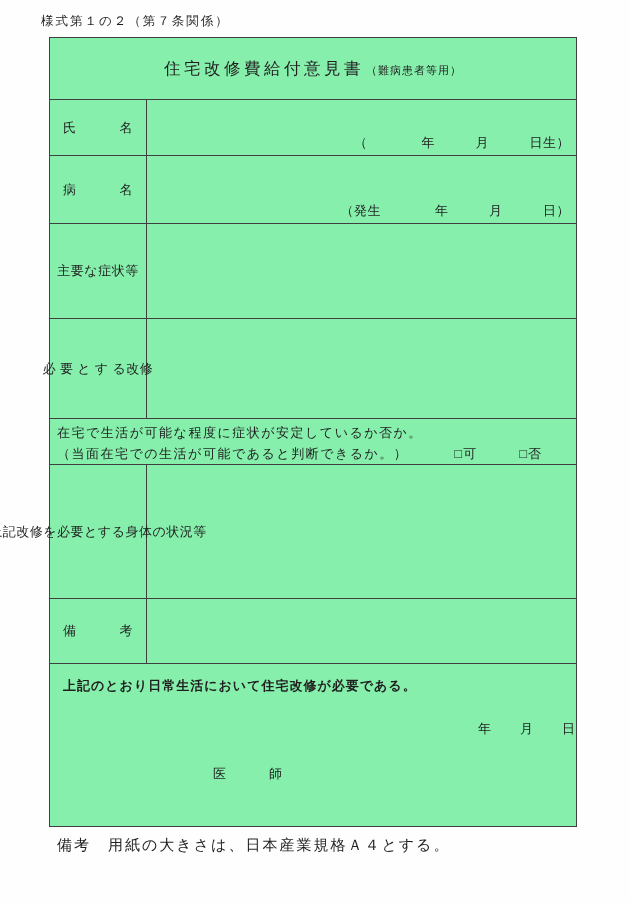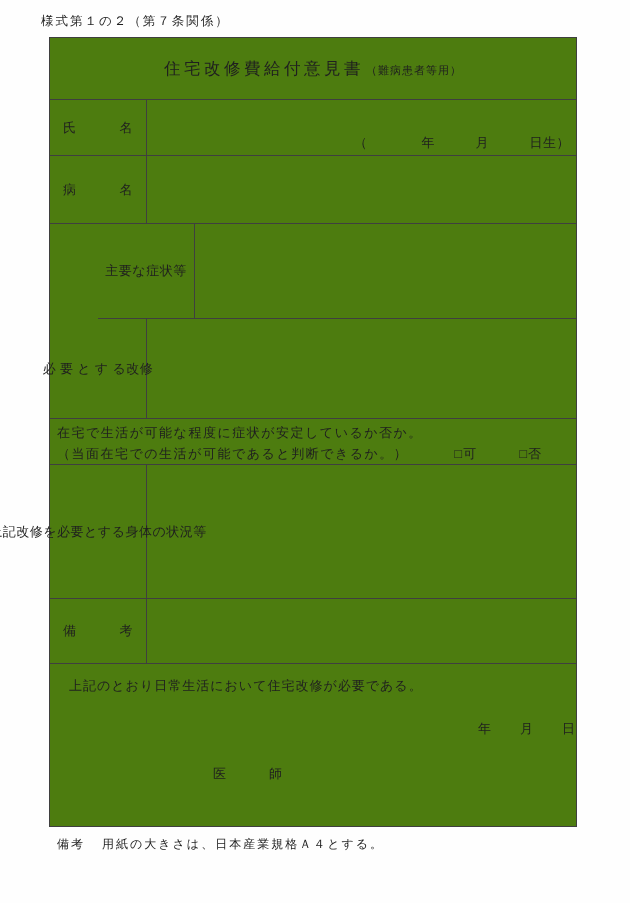--- a/index.html
+++ b/index.html
@@ -14,29 +14,29 @@
 
   .form-number {
     position: absolute; left: 41px; top: 13px;
     font-size: 12.5px; letter-spacing: 2px; white-space: nowrap;
   }
 
   .form-table {
     position: absolute; left: 49px; top: 37px; width: 528px;
     border: 1px solid #3f3f3f;
     display: flex; flex-direction: column;
-    background: #4d7c0f;
+    background: #86efac;
   }
   .row { display: flex; border-bottom: 1px solid #3f3f3f; }
   .row:last-child { border-bottom: none; }
 
   .r-title { height: 62px; align-items: center; justify-content: center; }
   .r-name { height: 56px; }
   .r-disease { height: 68px; }
-  .r-symptoms { height: 95px; margin-left: 48px; }
+  .r-symptoms { height: 95px; }
   .r-renovation { height: 100px; }
   .r-body { height: 134px; }
   .r-stability { height: 46px; display: block; }
   .r-remarks { height: 65px; }
   .r-cert { height: 162px; display: block; }
 
   .title-wrap { text-align: center; white-space: nowrap; }
   .title { font-size: 16.5px; letter-spacing: 3.5px; }
   .title-note { font-size: 11px; letter-spacing: 1px; margin-left: 2px; }
 
@@ -60,28 +60,28 @@
     font-size: 13px; letter-spacing: 0.5px; white-space: nowrap;
   }
 
   .r-stability { font-size: 13px; letter-spacing: 1.5px; padding: 3px 6px 0 7px; line-height: 21px; }
   .stability-l2 { white-space: nowrap; }
   .chk { display: inline-block; white-space: nowrap; letter-spacing: 1px; }
   .chk-yes { margin-left: 46px; }
   .chk-no { margin-left: 42px; }
 
   .r-cert { font-size: 13px; letter-spacing: 1px; }
-  .cert-statement { margin: 13px 0 0 19px; }
+  .cert-statement { margin: 13px 0 0 13px; font-weight: bold; }
   .cert-date { margin: 25px 0 0 106px; text-align: right; }
   .cert-institution { margin: 27px 0 0 161px; }
   .cert-doctor { margin: 27px 0 0 163px; }
 
   .footer {
     position: absolute; left: 57px; top: 836px;
-    font-size: 12px; letter-spacing: 2px; white-space: nowrap;
+    font-size: 15px; letter-spacing: 2px; white-space: nowrap;
   }
   .footer-text { margin-left: 17px; }
 </style>
 </head>
 <body>
 
 <div class="page">
 
   <div class="form-number">様式第１の２（第７条関係）</div>
 
@@ -100,20 +100,23 @@
       </div>
       <div class="value-cell">
         <span class="corner-note">（　　　　年　　　月　　　日生）</span>
       </div>
     </div>
 
     <div class="row r-disease">
       <div class="label-cell label-justify">
         <span>病</span>
         <span>名</span>
+      </div>
+      <div class="value-cell">
+        <span class="corner-note">（発生　　　　年　　　月　　　日）</span>
       </div>
     </div>
 
     <div class="row r-symptoms">
       <div class="label-cell label-center">
         <span>主要な症状等</span>
       </div>
       <div class="value-cell"></div>
     </div>
 

